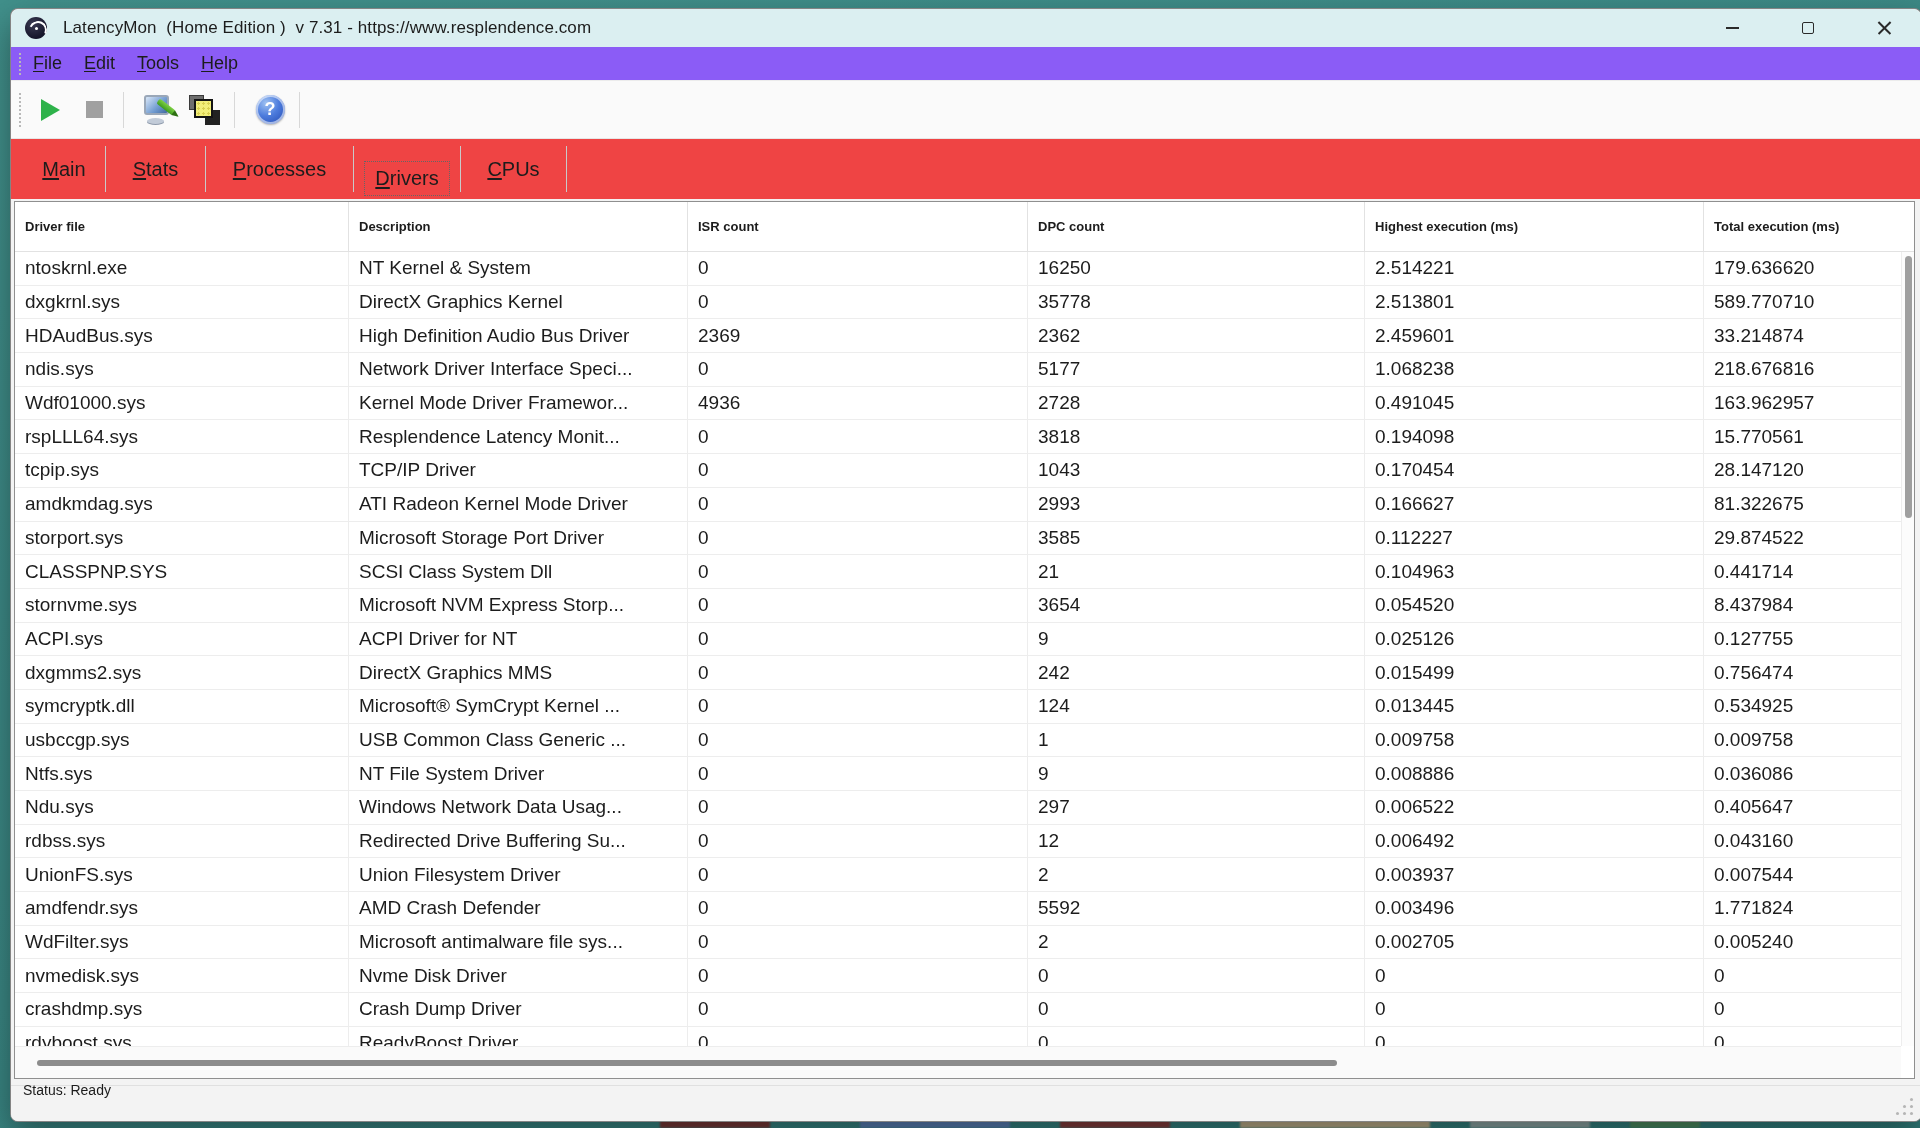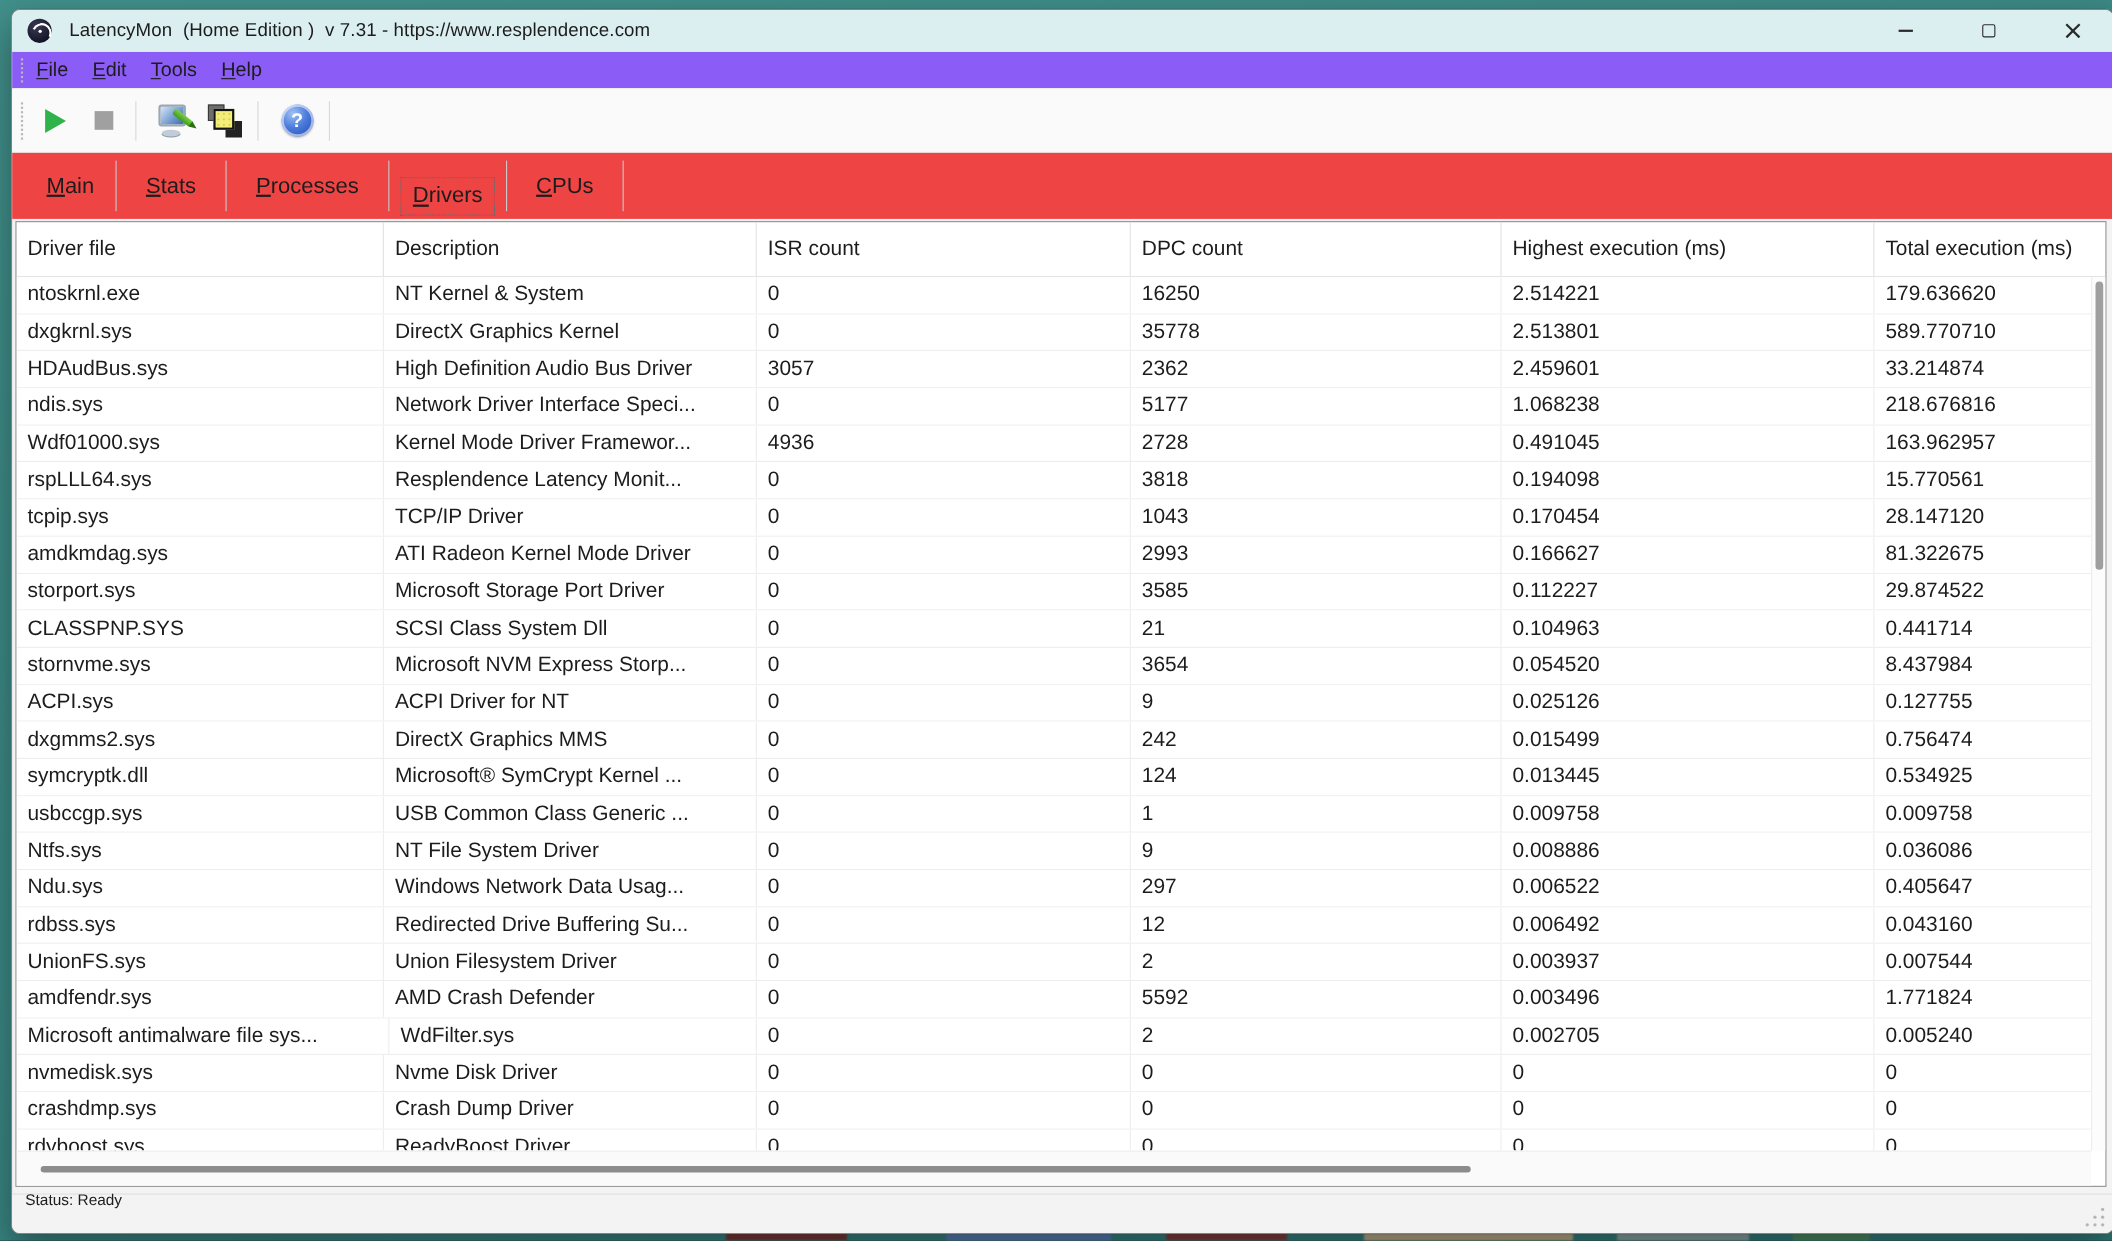--- a/index.html
+++ b/index.html
@@ -70,21 +70,21 @@
   .tab-inner{padding:5px 10px;border:1px dotted transparent;}
   .tab.selected .tab-inner{border-color:#666;margin-top:19px;}
   .t-main{width:82px;margin-left:12px;}
   .t-stats{width:99px;}
   .t-processes{width:147px;}
   .t-drivers{width:106px;}
   .t-cpus{width:105px;}
   
   .tablewrap{position:absolute;left:3px;top:192px;width:1901px;height:878px;background:#fff;border:1px solid #8f8f8f;overflow:hidden;}
   .thead{display:flex;height:50px;border-bottom:1px solid #e2e2e2;overflow:hidden;}
-  .th{display:flex;align-items:center;padding-left:10px;font-size:19px;border-right:1px solid #e2e2e2;flex:0 0 auto;white-space:nowrap;overflow:hidden;}
+  .th{display:flex;align-items:center;padding-left:10px;font-size:13px;border-right:1px solid #e2e2e2;flex:0 0 auto;white-space:nowrap;overflow:hidden;font-weight:bold;}
   .tbody{position:relative;height:794px;overflow:hidden;}
   .tr{display:flex;height:33.7px;border-bottom:1px solid #ededed;background:#fff;}
   .td{display:flex;align-items:center;padding-left:10px;font-size:19px;border-right:1px solid #ededed;flex:0 0 auto;white-space:nowrap;overflow:hidden;}
   .c1{width:334px;} .c2{width:339px;} .c3{width:340px;} .c4{width:337px;} .c5{width:339px;} .c6{width:339px;}
   
   .vscroll{position:absolute;top:50px;right:0;width:13px;height:794px;background:#fcfcfc;border-left:1px solid #ededed;}
   .vthumb{position:absolute;left:3px;top:4px;width:7px;height:262px;background:#9f9f9f;border-radius:4px;}
   .hscroll{position:absolute;left:0;bottom:0;width:1886px;height:32px;background:#fafafa;border-top:1px solid #ededed;}
   .hthumb{position:absolute;left:22px;top:13px;width:1300px;height:6px;background:#8c8c8c;border-radius:3px;}
   
@@ -209,21 +209,21 @@
             <div class="td c1">dxgkrnl.sys</div>
             <div class="td c2">DirectX Graphics Kernel</div>
             <div class="td c3">0</div>
             <div class="td c4">35778</div>
             <div class="td c5">2.513801</div>
             <div class="td c6">589.770710</div>
           </div>
           <div class="tr">
             <div class="td c1">HDAudBus.sys</div>
             <div class="td c2">High Definition Audio Bus Driver</div>
-            <div class="td c3">3057</div>
+            <div class="td c3">2369</div>
             <div class="td c4">2362</div>
             <div class="td c5">2.459601</div>
             <div class="td c6">33.214874</div>
           </div>
           <div class="tr">
             <div class="td c1">ndis.sys</div>
             <div class="td c2">Network Driver Interface Speci...</div>
             <div class="td c3">0</div>
             <div class="td c4">5177</div>
             <div class="td c5">1.068238</div>
@@ -351,22 +351,22 @@
           </div>
           <div class="tr">
             <div class="td c1">amdfendr.sys</div>
             <div class="td c2">AMD Crash Defender</div>
             <div class="td c3">0</div>
             <div class="td c4">5592</div>
             <div class="td c5">0.003496</div>
             <div class="td c6">1.771824</div>
           </div>
           <div class="tr">
+            <div class="td c1">WdFilter.sys</div>
             <div class="td c2">Microsoft antimalware file sys...</div>
-            <div class="td c1">WdFilter.sys</div>
             <div class="td c3">0</div>
             <div class="td c4">2</div>
             <div class="td c5">0.002705</div>
             <div class="td c6">0.005240</div>
           </div>
           <div class="tr">
             <div class="td c1">nvmedisk.sys</div>
             <div class="td c2">Nvme Disk Driver</div>
             <div class="td c3">0</div>
             <div class="td c4">0</div>

